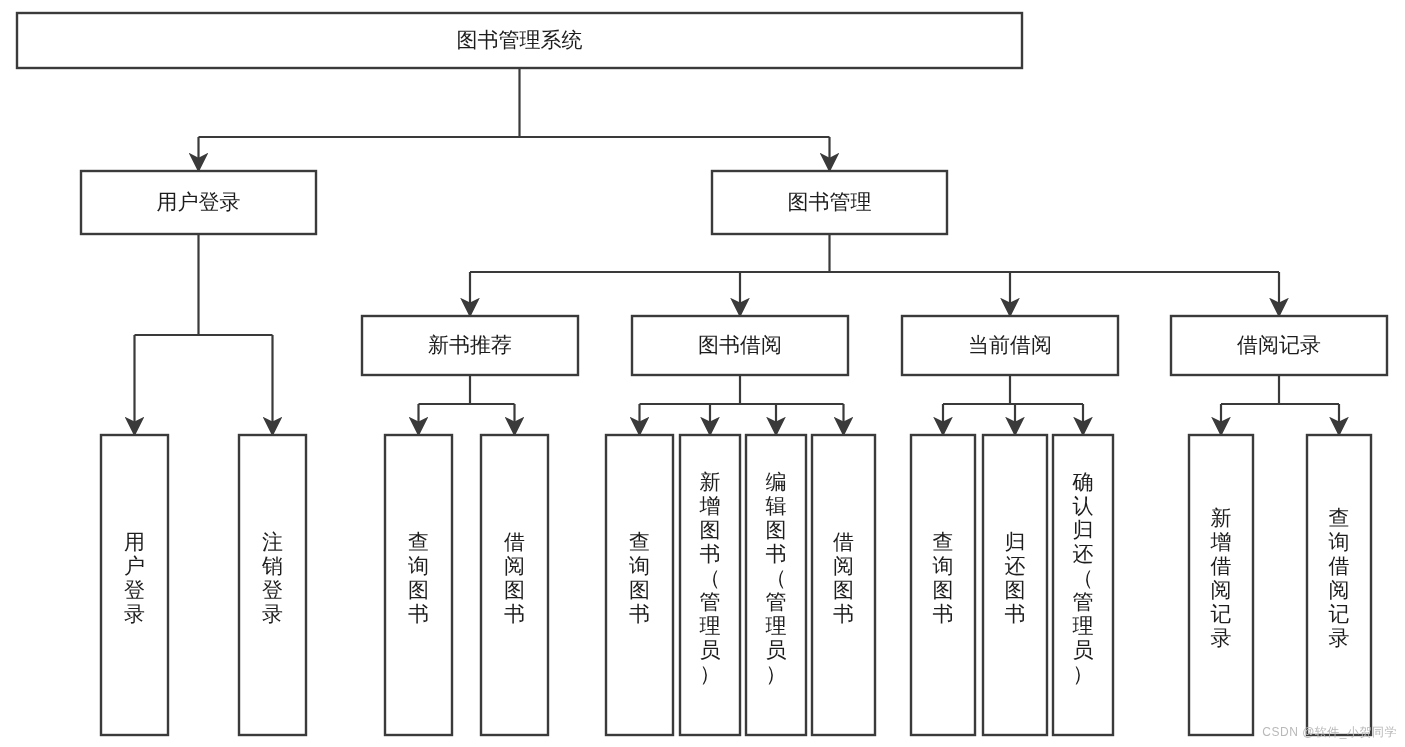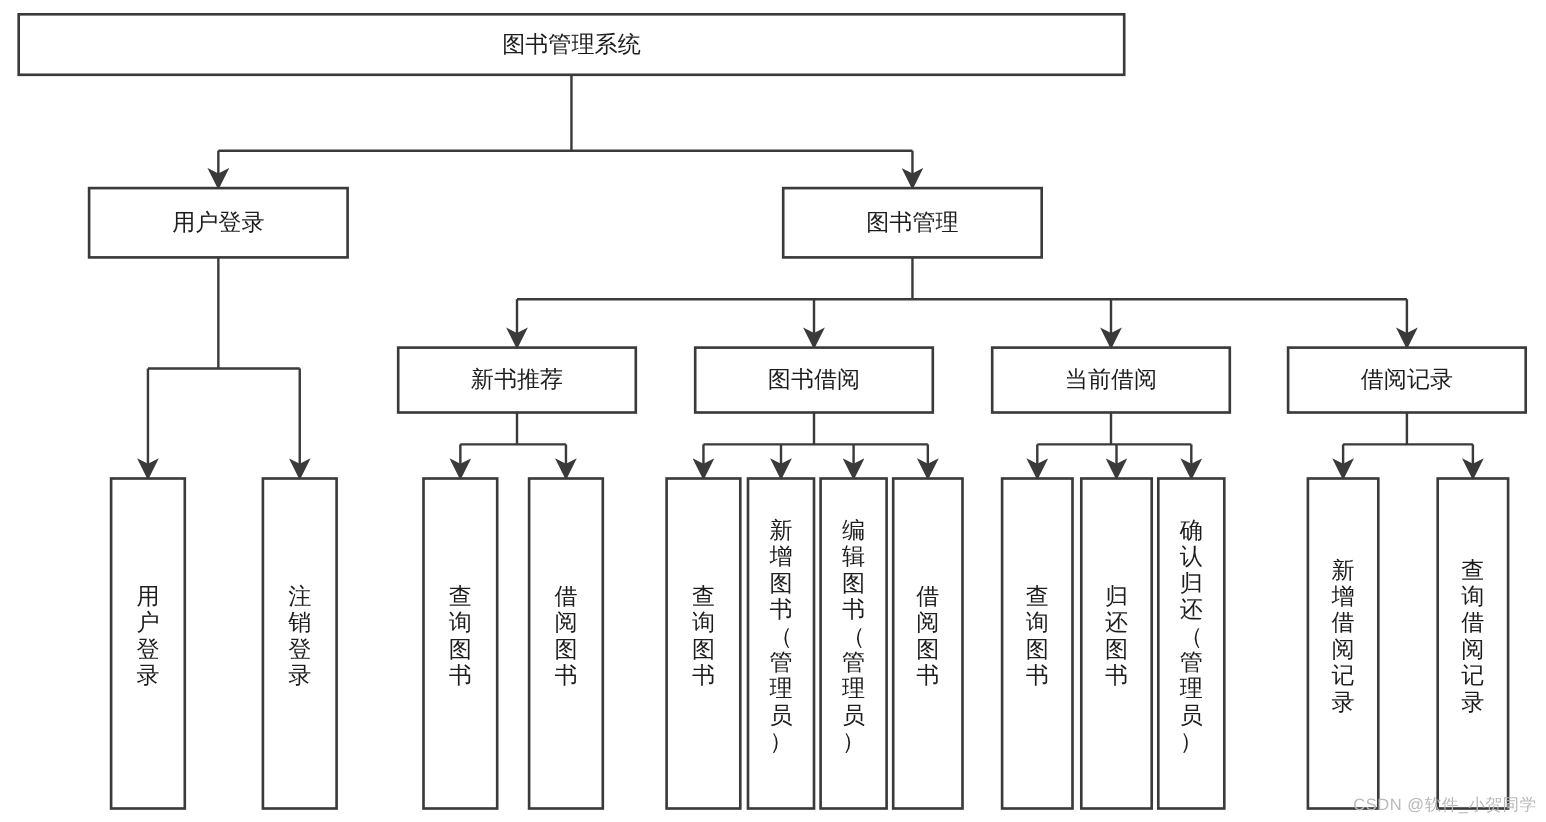--- a/index.html
+++ b/index.html
@@ -52,21 +52,21 @@
   }
   .arrow-head {
     fill: #3a3a3a;
     stroke: none;
   }
   .watermark {
     position: absolute;
     right: 8px;
     bottom: 6px;
     font-family: "Liberation Sans", "DejaVu Sans", sans-serif;
-    font-size: 15px;
+    font-size: 12px;
     color: #b9b9b9;
     letter-spacing: 0.5px;
     white-space: nowrap;
     user-select: none;
   }
 </style>
 </head>
 <body>
 
 <div id="diagram-root">

